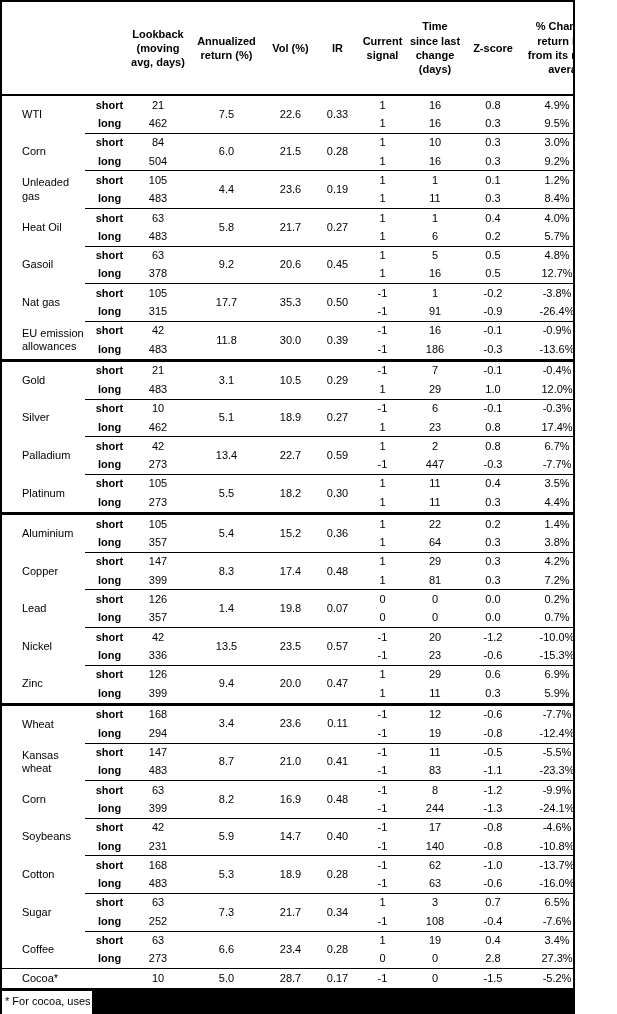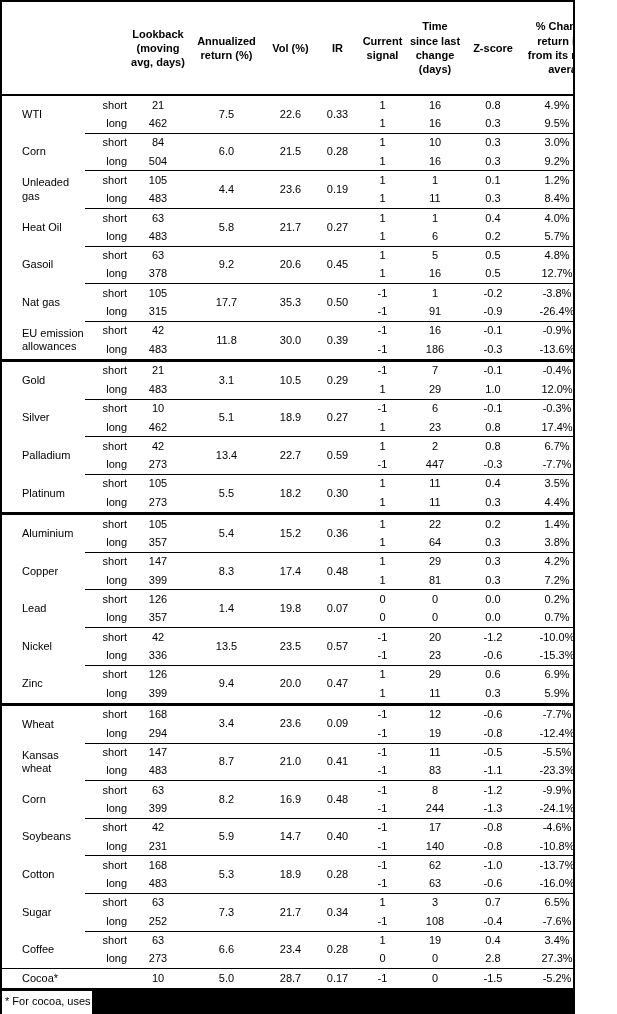--- a/index.html
+++ b/index.html
@@ -19,21 +19,21 @@
   th {
     font:bold 11px/1.3 "Liberation Sans", sans-serif; color:#000;
     text-align:center; vertical-align:middle; padding:0 1px;
     border-bottom:2px solid #000;
   }
   td {
     font:11px/1.2 "Liberation Sans", sans-serif; color:#000;
     text-align:center; vertical-align:middle; padding:0; overflow:hidden;
   }
   td.name { text-align:left; padding-left:20px; }
-  td.term { text-align:right; padding-left:7px; }
+  td.term { text-align:center; padding-left:7px;font-weight:bold; }
   td.pct  { padding-right:24px; }
   .gb { border-bottom:1px solid #000; }   
   .ts { border-top:3px solid #000; }      
   .rt { border-top:1px solid #000; }      
   .bottom-bar { height:3px; background:#000; flex:none; }
   .footnote {
     position:relative; flex:1; background:#fff;
     font:11px "Liberation Sans", sans-serif; color:#000;
     padding:4px 0 0 3px; white-space:nowrap; overflow:hidden;
   }
@@ -391,21 +391,21 @@
             <td class="time gb">11</td>
             <td class="z gb">0.3</td>
             <td class="pct gb">5.9%</td>
           </tr>
           <tr>
             <td class="name ts" rowspan="2">Wheat</td>
             <td class="term ts">short</td>
             <td class="lookback ts">168</td>
             <td class="annualized ts gb" rowspan="2">3.4</td>
             <td class="vol ts gb" rowspan="2">23.6</td>
-            <td class="ir ts gb" rowspan="2">0.09</td>
+            <td class="ir ts gb" rowspan="2">0.11</td>
             <td class="signal ts">-1</td>
             <td class="time ts">12</td>
             <td class="z ts">-0.6</td>
             <td class="pct ts">-7.7%</td>
           </tr>
           <tr>
             <td class="term gb">long</td>
             <td class="lookback gb">294</td>
             <td class="signal gb">-1</td>
             <td class="time gb">19</td>

